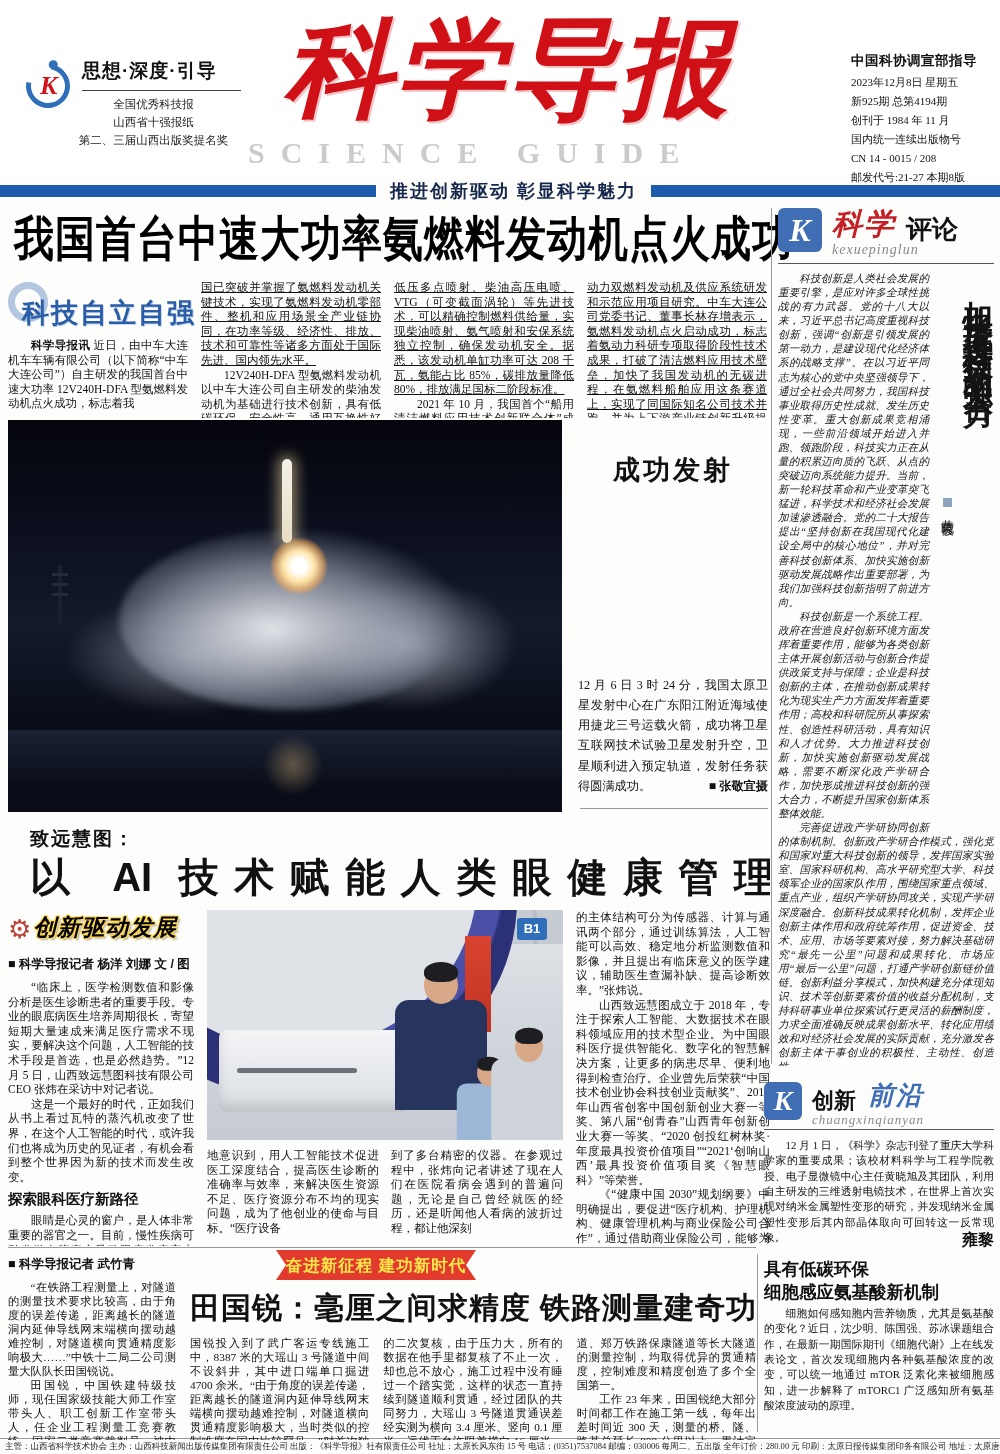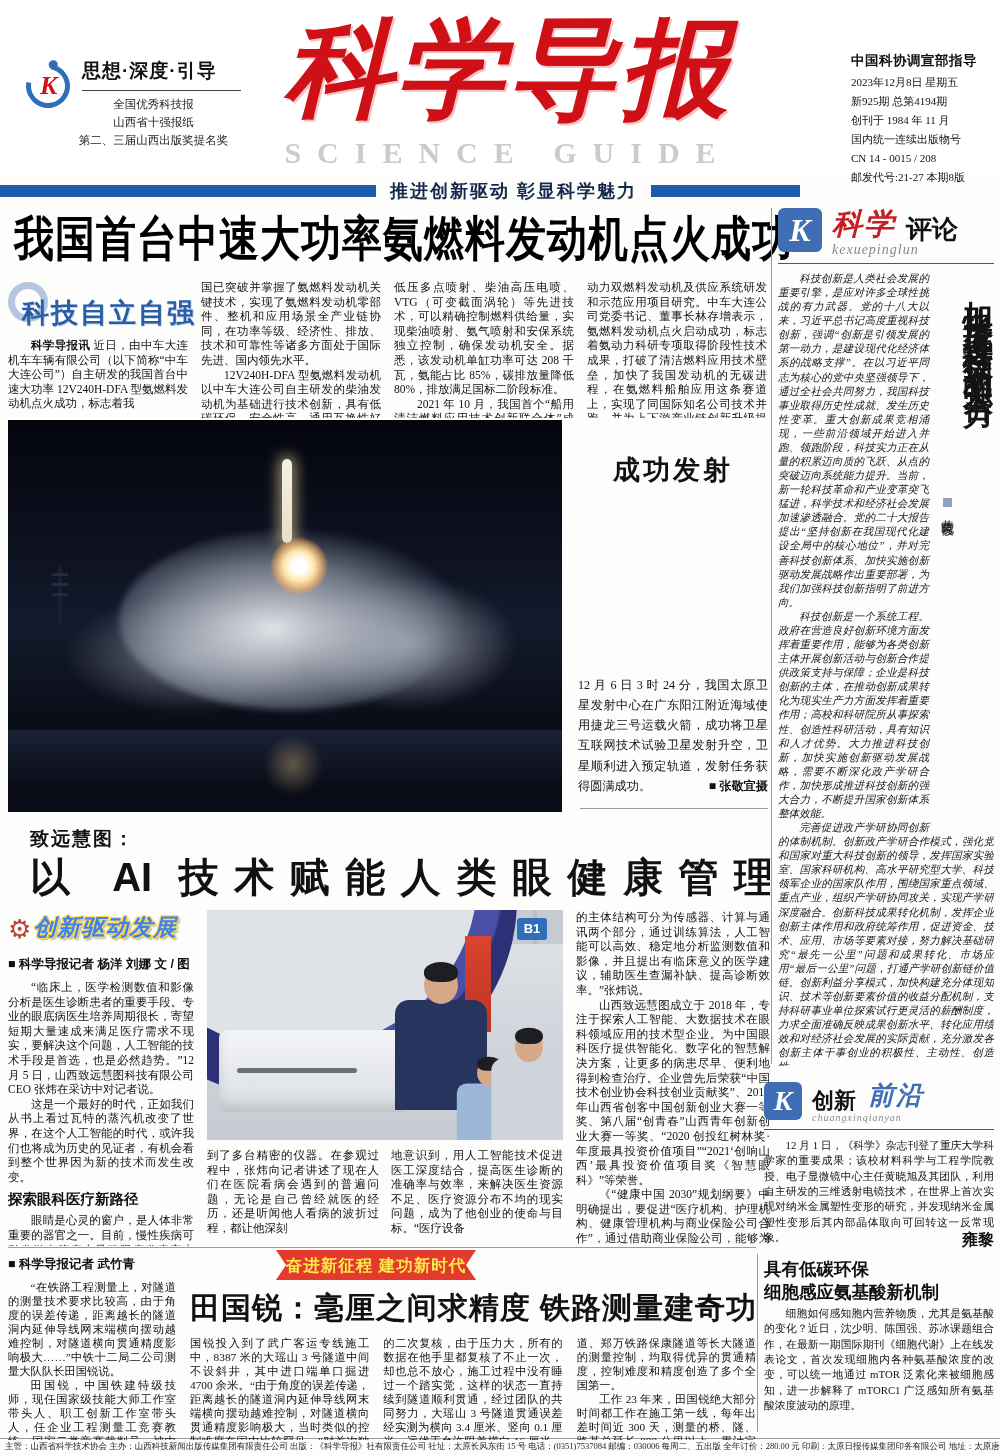--- a/index.html
+++ b/index.html
@@ -13,36 +13,36 @@
   .swirl::before { content:"K"; position:absolute; left:9px; top:2px; transform:rotate(35deg);
     color:#d0121b; font:italic 900 26px "Liberation Serif",serif; }
   .swirl::after { content:""; position:absolute; right:-4px; top:-2px; width:9px; height:9px;
     border-radius:50%; background:#2f6fba; }
   .tagline { margin-left:56px; font:700 19px "Liberation Sans",sans-serif; letter-spacing:1px;
     border-bottom:1px solid #444; padding-bottom:6px; white-space:nowrap; }
   .honors { margin-left:40px; margin-top:5px; text-align:center; font-size:11.5px; line-height:1.55; color:#222; }
   .paper-title { position:absolute; left:248px; top:2px; width:520px; text-align:center;
     font:italic 900 108px "Liberation Serif",serif; color:#cf1016; letter-spacing:4px; line-height:1.25;
     text-shadow:2px 2px 0 rgba(207,16,22,.25); white-space:nowrap; }
-  .paper-title-en { position:absolute; left:248px; top:136px; width:520px; text-align:center;
+  .paper-title-en { position:absolute; left:248px; top:136px; width:520px; 
     font:700 30px "Liberation Serif",serif; color:#cccbcb; letter-spacing:16px; white-space:nowrap; }
   .pub-box { position:absolute; left:851px; top:52px; width:142px; font-size:11px; line-height:1.72; color:#111; }
   .pub-box .guide { font:700 13.5px "Liberation Sans",sans-serif; margin-bottom:3px; letter-spacing:.5px; }
   
-  #bluebar { position:absolute; left:0; top:180px; width:800px; height:22px; display:flex; align-items:center; }
+  #bluebar { position:absolute; left:0; top:180px; width:1000px; height:22px; display:flex; align-items:center; }
   .bseg { height:12px; background:#1d5cac; }
   .bseg.l { width:376px; } .bseg.r { flex:1; }
   .slogan { padding:0 14px; font:700 18px "Liberation Sans",sans-serif; color:#16284c; letter-spacing:2px; white-space:nowrap; }
   
   #headline1 { position:absolute; left:14px; top:206px; width:752px; font:900 40px "Liberation Sans",sans-serif;
     color:#000; transform:scaleY(1.2); transform-origin:top left; text-align:justify; text-align-last:justify; white-space:nowrap; letter-spacing:1px;}
   #lead-body { position:absolute; left:8px; top:280px; width:760px; height:138px; display:flex; gap:13px; overflow:hidden; }
   .lead-col { width:180px; font-size:11.5px; line-height:1.27; text-align:justify; }
   .lead-col p { text-indent:2em; }
-  .lead-col p.cont { text-indent:0; }
+  .lead-col p.cont { text-indent:0;text-decoration:underline; }
   .badge-zili { position:relative; height:52px; margin-bottom:6px; }
   .badge-zili .ring { position:absolute; left:0; top:2px; width:40px; height:40px; border-radius:50%;
     border:7px solid rgba(90,130,190,.45); }
   .badge-zili .btxt { position:absolute; left:14px; top:15px; font:900 27px "Liberation Sans",sans-serif;
     color:#2a5da8; letter-spacing:2px; white-space:nowrap; text-shadow:1px 1px 0 rgba(120,160,210,.4); }
   
   #rocket-photo { position:absolute; left:8px; top:420px; width:554px; height:392px; overflow:hidden;
     background:linear-gradient(180deg,#05060c 0%,#0c101f 30%,#141a2c 52%,#0a0e19 76%,#050710 100%); }
   .smoke1 { position:absolute; left:20%; top:28%; width:62%; height:46%; border-radius:50%;
     background:radial-gradient(ellipse at 45% 55%, rgba(236,238,242,.95), rgba(170,178,192,.6) 45%, rgba(96,104,122,.25) 68%, transparent 74%); filter:blur(3px); }
@@ -84,21 +84,21 @@
   #ai-art { position:absolute; left:8px; top:818px; width:762px; height:428px; overflow:hidden; }
   .kicker { position:absolute; left:22px; top:8px; font:700 19px "Liberation Sans",sans-serif; letter-spacing:2px; }
   .ai-title { position:absolute; left:22px; top:32px; width:744px; font:900 40px "Liberation Sans",sans-serif;
     text-align:justify; text-align-last:justify; white-space:nowrap; }
   .ai-row { position:absolute; left:0; top:92px; width:762px; height:336px; display:flex; gap:13px; }
   .ai-c1 { width:186px; font-size:11.5px; line-height:1.27; text-align:justify; }
   .ai-c1 p, .ai-c4 p { text-indent:2em; }
   .ai-c1 p.cont, .ai-c4 p.cont { text-indent:0; }
   .badge-drive { position:relative; height:40px; margin:2px 0 4px; white-space:nowrap; }
   .gear { font-size:26px; color:#b8443a; margin-right:2px; vertical-align:-3px; }
-  .drive-txt { font:italic 900 23px "Liberation Sans",sans-serif; color:#3b82f6; letter-spacing:1px;
+  .drive-txt { font:italic 900 23px "Liberation Sans",sans-serif; color:#000000; letter-spacing:1px;
     text-shadow:1px 1px 0 #ffd84d,-1px 1px 0 #ffd84d,1px -1px 0 #ffd84d,-1px -1px 0 #ffd84d,2px 2px 2px rgba(60,60,60,.45); }
   .byline { font:700 12.5px "Liberation Sans",sans-serif; margin:4px 0 7px; }
   .subhead { font:700 14.5px "Liberation Sans",sans-serif; margin:6px 0 4px; }
   .ai-mid { width:356px; }
   #expo-photo { position:relative; width:356px; height:230px; overflow:hidden; background:linear-gradient(180deg,#e3e6ea 0%,#d3d8de 45%,#c6cbd3 100%); }
   .truss { position:absolute; left:0; top:0; width:100%; height:34px;
     background:repeating-linear-gradient(90deg,#bfc5cd 0 26px,#aeb4be 26px 30px); opacity:.8; }
   .arc-outer { position:absolute; left:-120px; top:-210px; width:430px; height:400px; border-radius:50%; background:#32377f;
     background:radial-gradient(circle at 55% 45%, #4a50a5 0 55%, #2c3077 56% 100%); }
   .arc-inner { position:absolute; left:-90px; top:-196px; width:360px; height:336px; border-radius:50%; background:#dfe3e8; }
@@ -131,21 +131,21 @@
     text-align:justify; text-align-last:justify; white-space:nowrap; }
   .tian-cols { position:absolute; left:182px; top:84px; width:566px; height:104px; display:flex; gap:14px; overflow:hidden; }
   .tian-cols > div { width:180px; font-size:11.3px; line-height:1.24; text-align:justify; }
   .tian-cols p { text-indent:2em; } .tian-cols p.cont { text-indent:0; }
   
   #frontier { position:absolute; left:764px; top:1078px; width:230px; height:356px; overflow:hidden; }
   #frontier .logo-row { height:52px; }
   #frontier .ksq { width:38px; height:38px; font-size:28px; line-height:38px; top:4px; }
   #frontier .logo-rest { left:48px; top:8px; font-size:22px; }
   #frontier .logo-script { left:104px; top:0; color:#3f6eb5; font-size:26px; }
-  #frontier .logo-pinyin { left:48px; top:34px; font-size:10px; }
+  #frontier .logo-pinyin { left:48px; top:34px; font-size:13px; }
   .fr-item { margin-bottom:7px; }
   .fr-title { font:700 17.5px "Liberation Sans",sans-serif; line-height:1.28; }
   .fr-body { font-size:10.8px; line-height:1.42; text-align:justify; text-indent:2em; margin-top:3px; }
   .fr-author { text-align:right; font-weight:700; font-size:16px; margin-top:-15px; }
   
   #pfooter { position:absolute; left:0; top:1441px; width:1000px; text-align:center; font-size:8.6px;
     color:#222; letter-spacing:0; white-space:nowrap; transform:scaleX(.99); }
 </style>
 </head>
 <body>
@@ -271,22 +271,22 @@
         <div class="person p-kid">
             <div class="head"></div>
             <div class="torso"></div>
           </div>
         <div class="person p-boy">
             <div class="head"></div>
             <div class="torso"></div>
           </div>
       </div>
       <div class="under-photo">
+        <div>地意识到，用人工智能技术促进医工深度结合，提高医生诊断的准确率与效率，来解决医生资源不足、医疗资源分布不均的现实问题，成为了他创业的使命与目标。“医疗设备</div>
         <div>到了多台精密的仪器。在参观过程中，张炜向记者讲述了现在人们在医院看病会遇到的普遍问题，无论是自己曾经就医的经历，还是听闻他人看病的波折过程，都让他深刻</div>
-        <div>地意识到，用人工智能技术促进医工深度结合，提高医生诊断的准确率与效率，来解决医生资源不足、医疗资源分布不均的现实问题，成为了他创业的使命与目标。“医疗设备</div>
       </div>
     </div>
     <div class="ai-c4">
       <p class="cont">的主体结构可分为传感器、计算与通讯两个部分，通过训练算法，人工智能可以高效、稳定地分析监测数值和影像，并且提出有临床意义的医学建议，辅助医生查漏补缺、提高诊断效率。”张炜说。</p>
       <p>山西致远慧图成立于 2018 年，专注于探索人工智能、大数据技术在眼科领域应用的技术型企业。为中国眼科医疗提供智能化、数字化的智慧解决方案，让更多的病患尽早、便利地得到检查治疗。企业曾先后荣获“中国技术创业协会科技创业贡献奖”、2019 年山西省创客中国创新创业大赛一等奖、第八届“创青春”山西青年创新创业大赛一等奖、“2020 创投红树林奖·年度最具投资价值项目”“2021‘创响山西’最具投资价值项目奖《智慧眼科》”等荣誉。</p>
       <p>《“健康中国 2030”规划纲要》中明确提出，要促进“医疗机构、护理机构、健康管理机构与商业保险公司合作”，通过借助商业保险公司，能够为更多的群众提供更普惠的眼健康服务。11 月 5 日，在第六届中国国际进口博览会上，山西致远慧图与镁信健康举行了眼科领域多元化合作签约仪式。本次合作，将通过双方的优势互补、共享资源，以专业、精准、高效的健康服务和产品，互惠共赢。以“眼健康+保险”的创新服务模式惠及更多眼部疾病患者，让更多的群众享受到优质、便捷的医疗服务。</p>
 
     </div>
   </div>
 </div>

